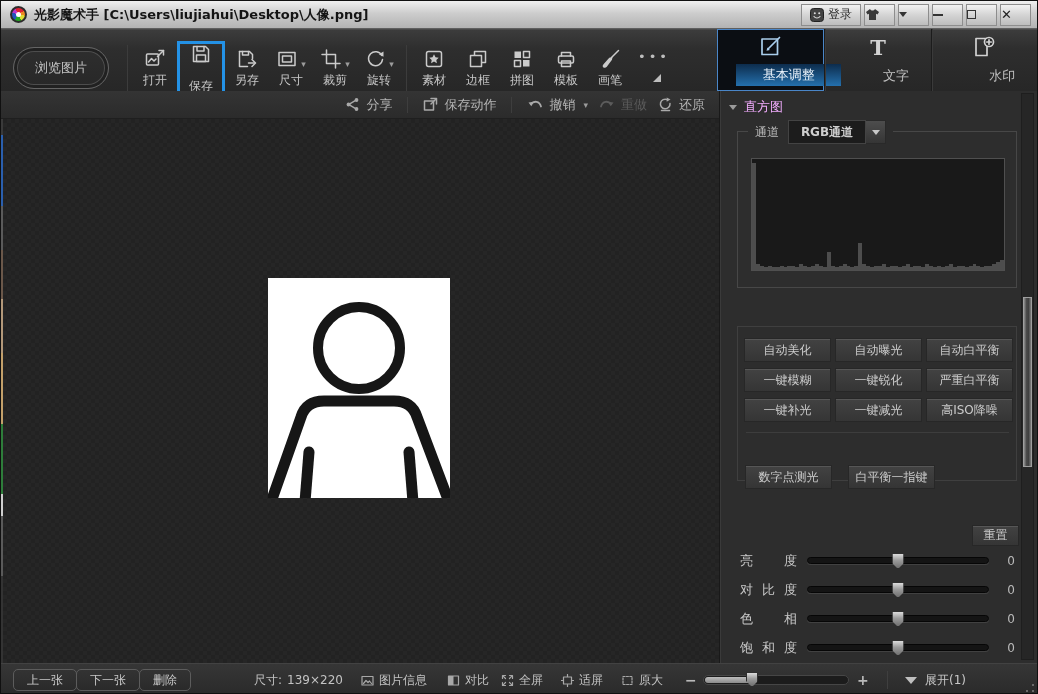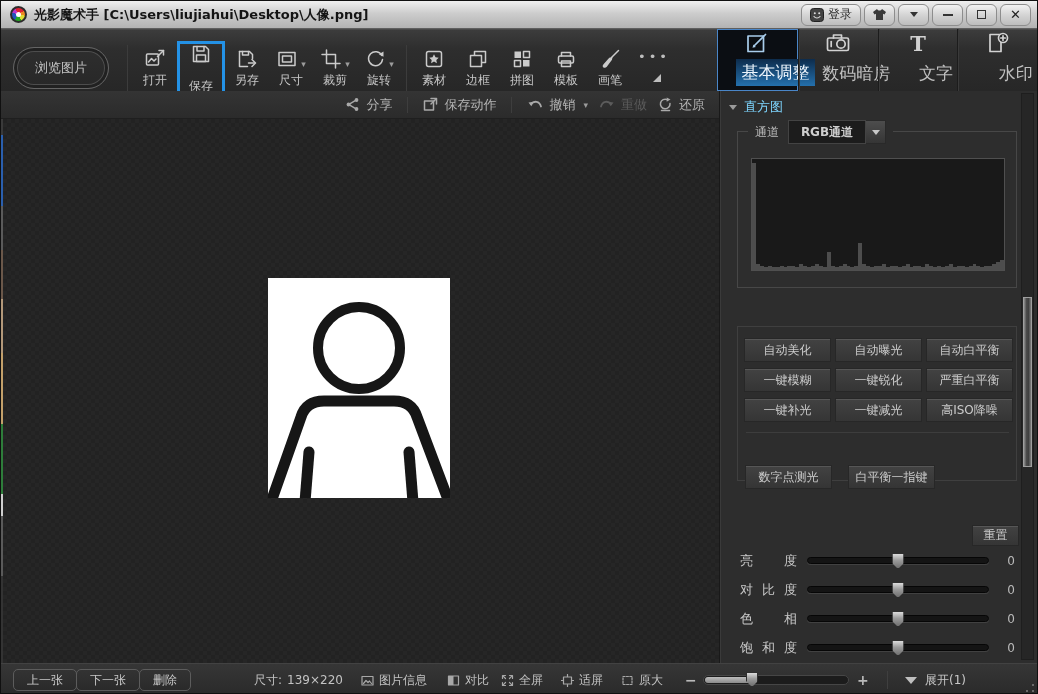--- a/index.html
+++ b/index.html
@@ -12,22 +12,22 @@
 
   
   .titlebar{position:absolute;top:0;left:0;right:0;height:28px;
     background:linear-gradient(#f0f0f0,#cdcdcd 45%,#b3b3b3);border-bottom:1px solid #5f5f5f;
     display:flex;align-items:center;padding:0 4px;}
   .logo{width:17px;height:17px;border-radius:50%;margin:0 7px 0 5px;position:relative;border:2px solid #2b2b2b;
     background:conic-gradient(#d23 0 55deg,#e82 55deg 100deg,#dd3 100deg 155deg,#2a2 155deg 215deg,#25b 215deg 285deg,#b3c 285deg 330deg,#d23 330deg 360deg);}
   .logo::after{content:"";position:absolute;left:4px;top:4px;width:5px;height:5px;border-radius:50%;background:#fff;}
   .title-text{font-size:13px;font-weight:bold;color:#141414;white-space:nowrap;}
   .titlebar-right{margin-left:auto;display:flex;align-items:center;gap:3px;padding-right:2px;}
-  .win-btn{height:22px;min-width:31px;display:flex;align-items:center;justify-content:center;gap:4px;
-    background:linear-gradient(#f2f2f2,#d4d4d4 50%,#bdbdbd);border:1px solid #8d8d8d;border-radius:6px;
+  .win-btn{height:22px;min-width:31px;display:flex;align-items:center;justify-content:space-between;gap:4px;
+    background:linear-gradient(#f2f2f2,#d4d4d4 50%,#bdbdbd);border:1px solid #8d8d8d;border-radius:0;
     color:#2e2e2e;font-size:12px;}
   .login-btn{padding:0 8px;}
   .glyph-min{width:10px;height:2px;background:#333;}
   .glyph-max{width:9px;height:9px;border:1.6px solid #333;}
   .glyph-close{font-size:13px;font-weight:bold;color:#222;line-height:1;}
   .tri-dn{width:0;height:0;border-left:5px solid transparent;border-right:5px solid transparent;border-top:6px solid #333;}
   .dbl-dn{display:flex;flex-direction:column;gap:1px;align-items:center;}
   .dbl-dn .tri-dn{border-left-width:4px;border-right-width:4px;border-top-width:5px;}
 
   
@@ -45,21 +45,21 @@
   .tb-icon-row{display:flex;align-items:center;}
   .dd-arrow{font-size:9px;color:#9c9c9c;margin-left:3px;margin-top:10px;}
   .more-btn{width:36px;height:54px;position:relative;color:#bdbdbd;flex:none;}
   .more-dots{position:absolute;top:8px;left:6px;font-size:13px;letter-spacing:3px;}
   .more-corner{position:absolute;right:7px;bottom:13px;width:0;height:0;border-left:8px solid transparent;border-bottom:8px solid #bdbdbd;}
 
   .tabs{position:absolute;top:28px;right:0;width:320px;height:62px;display:flex;}
   .tab{flex:1;display:flex;flex-direction:column;align-items:center;justify-content:flex-end;
     padding-bottom:4px;gap:3px;color:#c0c0c0;border-left:1px solid #1c1c1c;box-shadow:inset 1px 0 0 #3a3a3a;}
   .tab .tb-icon{height:30px;color:#d2d2d2;}
-  .tab-label{font-size:17px;text-align:center;padding:2px 0;width:100%;margin-left:36px;}
+  .tab-label{font-size:13px;text-align:center;padding:2px 0;width:100%;margin-left:36px;}
   .tab.selected{background:#0b0e13;border:1px solid #4a86c8;box-shadow:none;}
   .tab.selected .tb-icon{color:#a9cdec;}
   .tab.selected .tab-label{background:linear-gradient(#0d2c4c,#2470ad);color:#ecf4fc;}
 
   
   .action-bar{position:absolute;top:90px;left:0;width:718px;height:28px;
     background:linear-gradient(#343434,#2b2b2b);border-bottom:1px solid #1f1f1f;
     display:flex;align-items:center;justify-content:flex-end;padding-right:14px;gap:11px;
     color:#b4b4b4;font-size:13px;}
   .ab-item{display:flex;align-items:center;gap:6px;}
@@ -78,21 +78,21 @@
 
   .edge-left{position:absolute;left:0;top:118px;width:2px;height:544px;
     background:linear-gradient(#3a3a3a 0 3%,#2a5fae 3% 16%,#5a5a5a 16% 24%,#6b584a 24% 33%,#b39879 33% 43%,#c3a06a 43% 56%,#2e7d3a 56% 69%,#cfcfcf 69% 73%,#5a5a5a 73% 84%,#333 84% 100%);}
   .edge-right{position:absolute;right:0;top:140px;width:3px;height:480px;
     background:linear-gradient(#3a322a 0 18%,#6b4f3a 18% 45%,#8a6a4e 45% 64%,#4a3a30 64% 100%);}
 
   
   .panel{position:absolute;top:90px;left:718px;width:320px;height:572px;background:#2d2d2d;
     border-left:1px solid #191919;box-shadow:inset 1px 0 0 #3a3a3a;}
   .section-header{position:absolute;left:0;display:flex;align-items:center;gap:7px;padding-left:9px;
-    height:28px;color:#7dd3fc;font-size:13px;width:290px;}
+    height:28px;color:#f0abfc;font-size:13px;width:290px;}
   .sec-tri{width:0;height:0;border-left:4px solid transparent;border-right:4px solid transparent;border-top:5px solid #9a9a9a;}
 
   .histo-box{position:absolute;left:17px;top:40px;width:280px;height:157px;border:1px solid #474747;}
   .channel-row{position:absolute;top:-12px;left:10px;display:flex;align-items:center;gap:9px;
     background:#2d2d2d;padding:0 7px;}
   .channel-label{color:#bdbdbd;font-size:12px;}
   .channel-select{display:flex;font-weight:bold;}
   .channel-value{width:78px;height:24px;background:#1c1c1c;border:1px solid #434343;color:#cfcfcf;
     font-size:12px;display:flex;align-items:center;justify-content:center;}
   .channel-btn{width:20px;height:24px;background:linear-gradient(#4d4d4d,#353535);border:1px solid #292929;
@@ -343,31 +343,20 @@
         <svg class="ic" width="26" height="26" viewBox="0 0 26 26" style="stroke-width:1.7">
             <rect x="4" y="6" width="15.5" height="15.5"></rect>
             <path d="M10.5 15.5L21.5 4.5"></path>
             <path class="fill" d="M8.5 17.8l.9-3.4 2.5 2.5z"></path>
           </svg>
       </span>
       <span class="tab-label">基本调整</span>
     </div>
     <div class="tab">
       <span class="tb-icon">
-        <svg class="ic" width="26" height="26" viewBox="0 0 26 26" style="stroke-width:1.7">
-            <rect x="2.5" y="8" width="21" height="12.5" rx="1.5"></rect>
-            <path d="M8.5 8V5h8v3"></path>
-            <circle cx="16" cy="14" r="4.2"></circle>
-            <path d="M6.2 11.5v5"></path>
-          </svg>
-      </span>
-      <span class="tab-label">数码暗房</span>
-    </div>
-    <div class="tab">
-      <span class="tb-icon">
         <svg width="26" height="26" viewBox="0 0 26 26">
             <text x="13" y="21" text-anchor="middle" font-family="DejaVu Serif, serif" font-size="21" font-weight="bold" fill="currentColor">T</text>
           </svg>
       </span>
       <span class="tab-label">文字</span>
     </div>
     <div class="tab">
       <span class="tb-icon">
         <svg class="ic" width="26" height="26" viewBox="0 0 26 26" style="stroke-width:1.7">
             <path d="M5 4.5h11V21.5H5z"></path>

